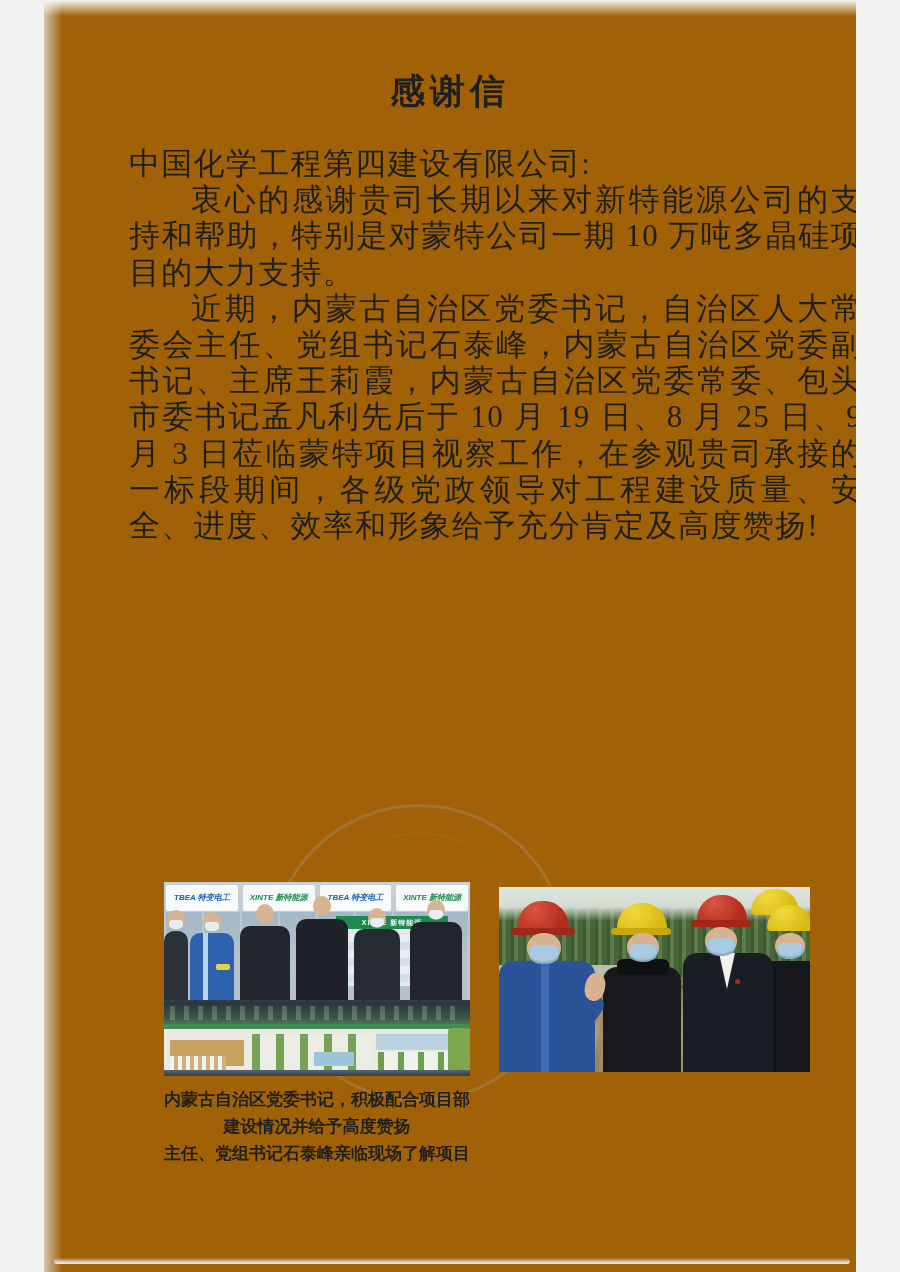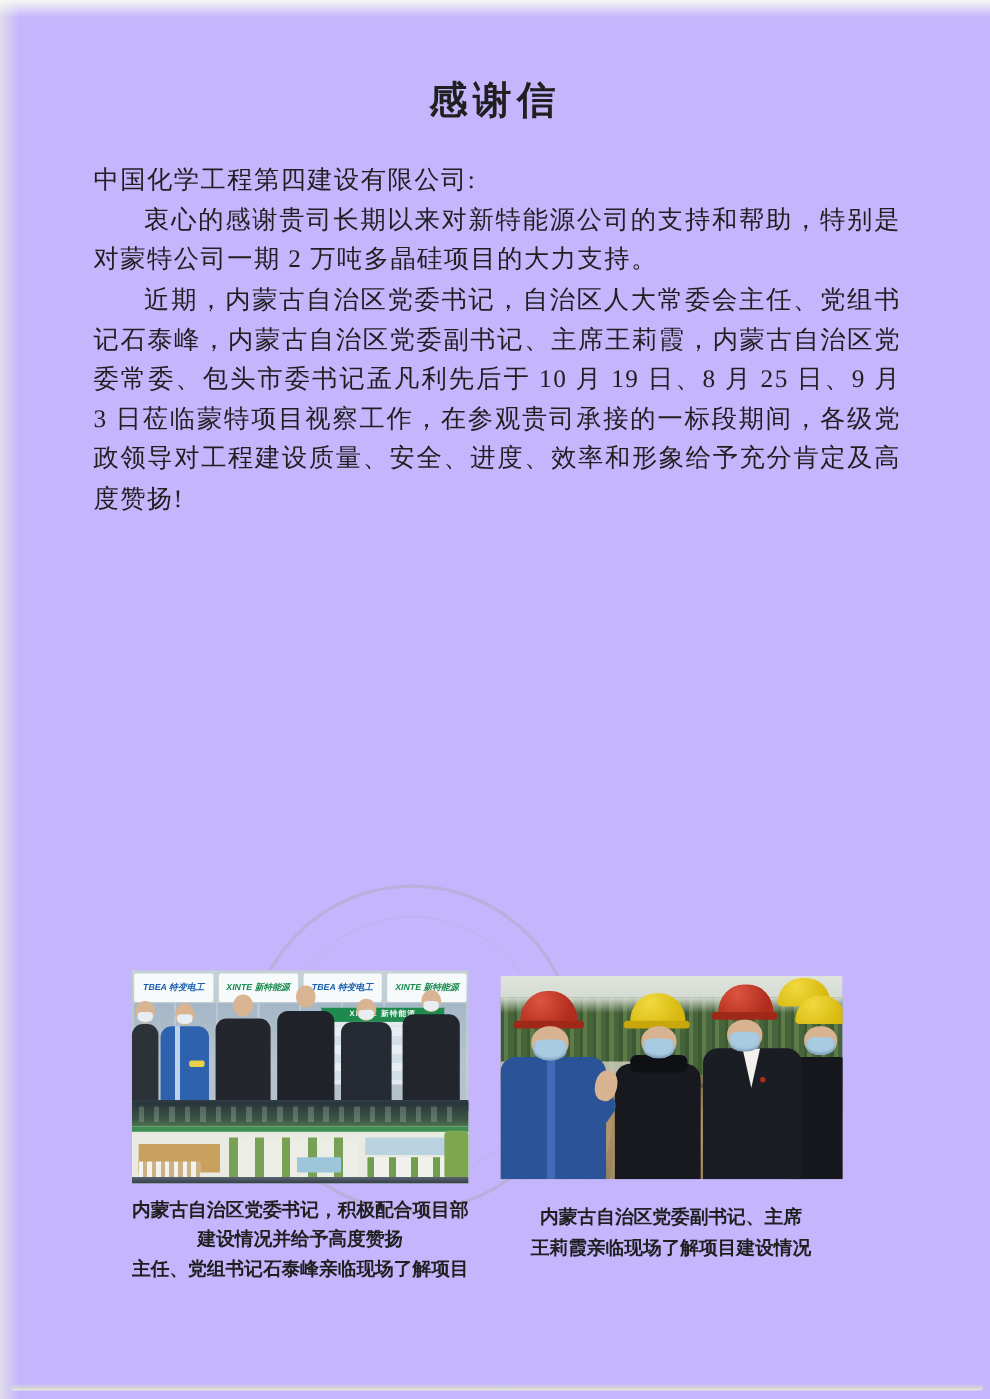--- a/index.html
+++ b/index.html
@@ -1,38 +1,38 @@
 <!DOCTYPE html>
 <html><head>
 <meta charset="utf-8">
 <style>
   html,body{margin:0;padding:0;background:#f2f2f0;}
   .page{
-    position:relative;width:900px;height:1272px;margin:0 auto;
-    background:#c4b5fd;overflow:hidden;
+    position:relative;width:812px;height:1272px;margin:0 auto;
+    background:#a16207;overflow:hidden;
     font-family:"Liberation Serif","DejaVu Serif",serif;color:#1f1f1f;
   }
   
   .edge-left{position:absolute;left:0;top:0;bottom:0;width:18px;
     background:linear-gradient(90deg,#e9e9e6,rgba(255,255,255,0));opacity:.75;}
   .edge-top{position:absolute;left:0;top:0;right:0;height:16px;
     background:linear-gradient(180deg,#f6f6f3,rgba(255,255,255,0));}
   .edge-bottom{position:absolute;left:10px;right:6px;bottom:8px;height:6px;
     background:linear-gradient(180deg,rgba(255,255,255,0),#d7d7d4 70%,#e9e9e6);border-radius:3px;}
 
   .title{position:absolute;left:0;top:68px;width:100%;margin:0;text-align:center;
     font-size:35px;font-weight:bold;letter-spacing:5px;}
 
   .seal{position:absolute;left:226px;top:804px;width:292px;height:292px;border-radius:50%;
     border:3px solid rgba(168,158,146,.30);z-index:1;filter:blur(.5px);}
   .seal::after{content:"";position:absolute;inset:26px;border-radius:50%;
     border:1px solid rgba(168,158,146,.15);}
 
   .letter{position:absolute;left:85px;top:146px;width:734px;z-index:2;
-    font-size:23px;line-height:36.2px;letter-spacing:1.3px;
+    font-size:31px;line-height:36.2px;letter-spacing:1.3px;
     text-align:justify;text-justify:inter-ideograph;}
   .letter p{margin:0;text-indent:2em;}
   .letter p.recipient{text-indent:0;}
 
   
   .photo{position:absolute;overflow:hidden;z-index:3;}
   .photo-left{left:120px;top:882px;width:306px;height:194px;}
   .photo-right{left:455px;top:887px;width:311px;height:185px;}
   .photo *{position:absolute;}
 
@@ -104,21 +104,21 @@
   <div class="edge-left"></div>
   <div class="edge-top"></div>
   <div class="edge-bottom"></div>
 
   <h1 class="title">感谢信</h1>
 
   <div class="seal"></div>
 
   <div class="letter">
     <p class="recipient">中国化学工程第四建设有限公司:</p>
-    <p>衷心的感谢贵司长期以来对新特能源公司的支持和帮助，特别是对蒙特公司一期 2 万吨多晶硅项目的大力支持。</p>
+    <p>衷心的感谢贵司长期以来对新特能源公司的支持和帮助，特别是对蒙特公司一期 10 万吨多晶硅项目的大力支持。</p>
     <p>近期，内蒙古自治区党委书记，自治区人大常委会主任、党组书记石泰峰，内蒙古自治区党委副书记、主席王莉霞，内蒙古自治区党委常委、包头市委书记孟凡利先后于 10 月 19 日、8 月 25 日、9 月 3 日莅临蒙特项目视察工作，在参观贵司承接的一标段期间，各级党政领导对工程建设质量、安全、进度、效率和形象给予充分肯定及高度赞扬!</p>
   </div>
 
   <div class="photo photo-left">
     <div class="lp-wall"></div>
     <div class="lp-glass"></div>
     <div class="lp-signs">
       <div class="lp-sign tbea">TBEA 特变电工</div>
       <div class="lp-sign xinte">XINTE 新特能源</div>
       <div class="lp-sign tbea">TBEA 特变电工</div>
@@ -209,17 +209,13 @@
     <div class="mask" style="left:30px;top:58px;width:30px;height:19px;"></div>
     <div style="left:72px;top:104px;width:26px;height:46px;background:#2a5398;border-radius:10px;transform:rotate(35deg);position:absolute;"></div>
     <div class="hand" style="left:86px;top:86px;width:20px;height:28px;transform:rotate(12deg);"></div>
   </div>
 
   <div style="position:absolute;left:108px;top:1086px;width:330px;z-index:3;text-align:center;font-size:17px;font-weight:bold;line-height:27px;">
     <div>内蒙古自治区党委书记，积极配合项目部</div>
     <div>建设情况并给予高度赞扬</div>
     <div>主任、党组书记石泰峰亲临现场了解项目</div>
   </div>
-  <div style="position:absolute;left:445px;top:1093px;width:330px;z-index:3;text-align:center;font-size:17px;font-weight:bold;line-height:28px;">
-    <div>内蒙古自治区党委副书记、主席</div>
-    <div>王莉霞亲临现场了解项目建设情况</div>
-  </div>
 </div>
 
 </body></html>

